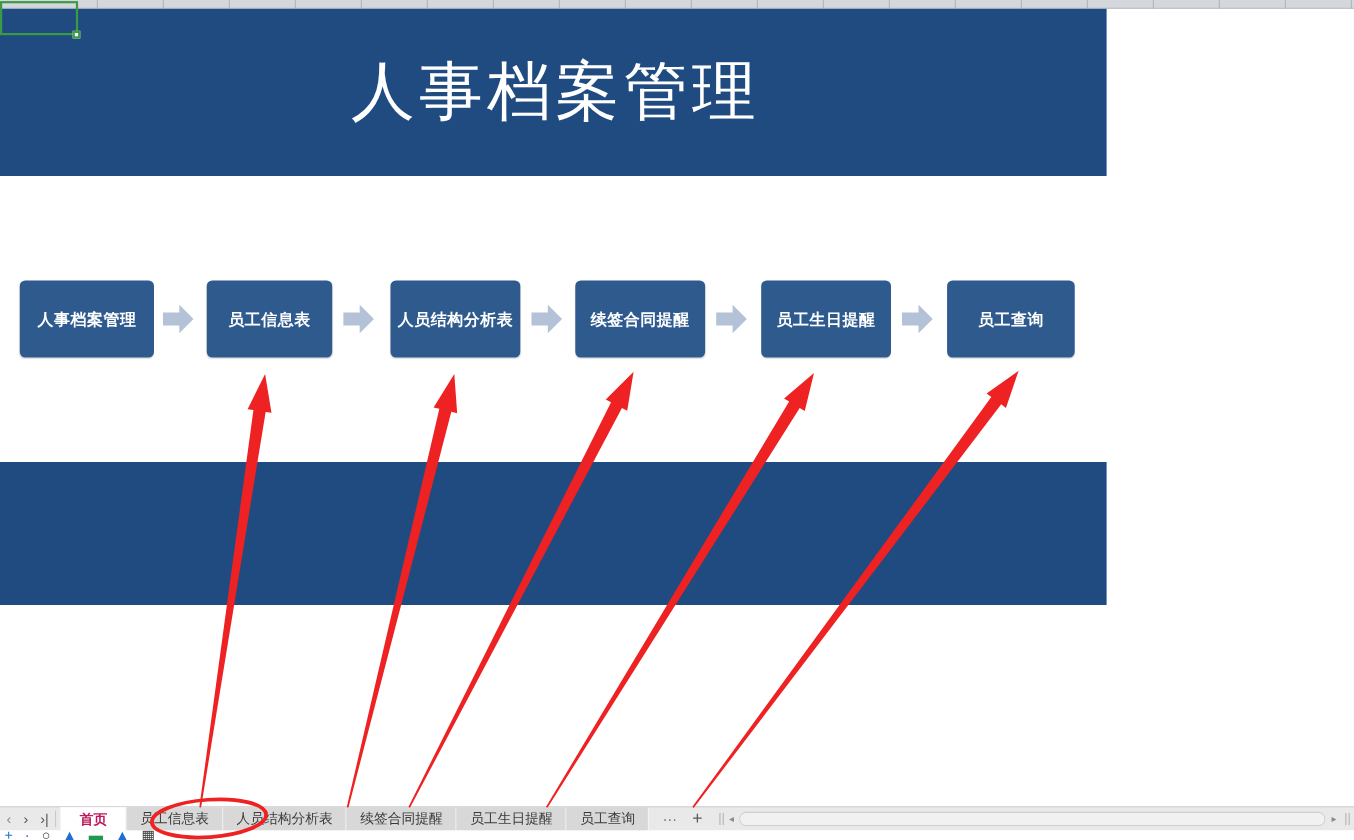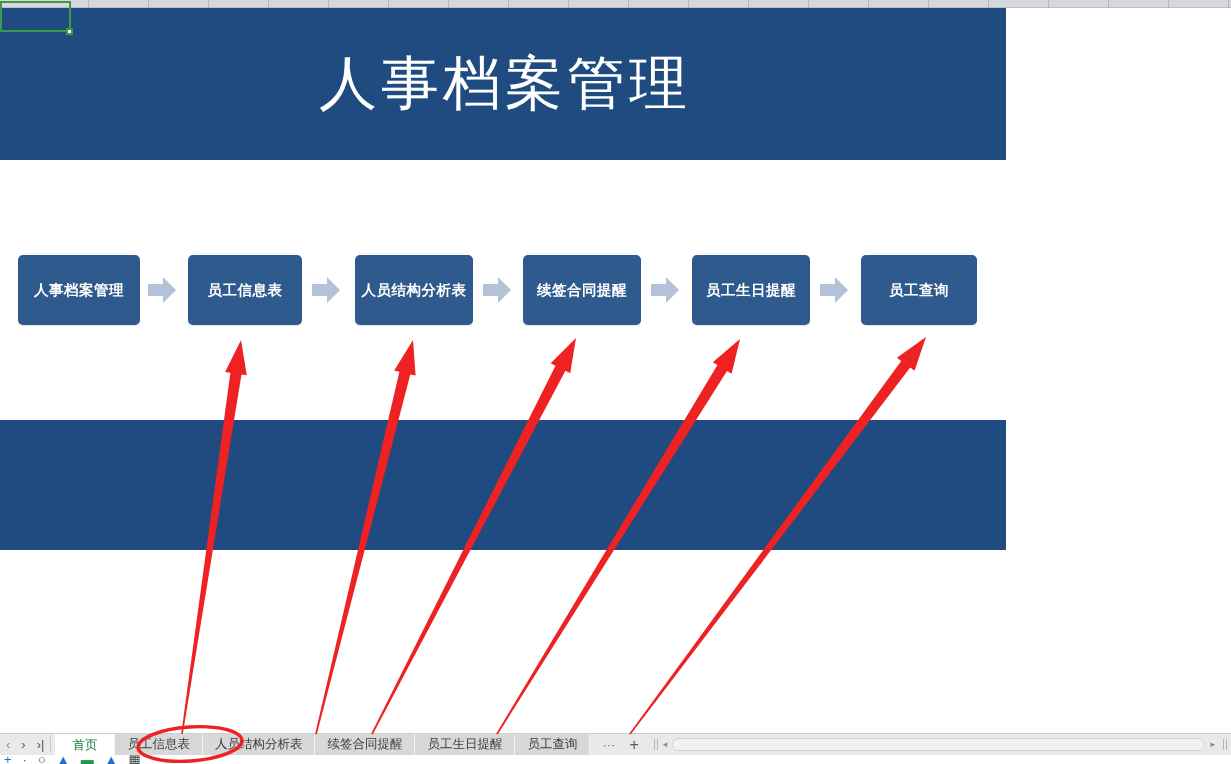--- a/index.html
+++ b/index.html
@@ -78,21 +78,21 @@
   .nav-sep { width:1px; background:#c9c9c9; margin: 3px 4px 3px 2px; }
 
   .tabs { display: flex; align-items: stretch; }
   .tab {
     display: flex; align-items: center; justify-content: center;
     padding: 0 12px; font-size: 12.5px; color: #3a3a3a;
     background: #d8d8d8; border-right: 1px solid #f2f2f2;
     min-width: 60px; white-space: nowrap;
   }
   .tab.active {
-    background: #ffffff; color: #15803d; font-weight: normal;
+    background: #ffffff; color: #be185d; font-weight: bold;
     border-top: 2px solid #ffffff;
   }
   .tab-tools { display:flex; align-items:center; gap: 14px; padding: 0 12px;
                color:#6f6f6f; font-size: 13px; }
   .tab-tools .plus { font-size: 16px; color:#5a5a5a; }
 
   .sb-wrap { flex: 1; display: flex; align-items: center; gap: 5px; padding-right: 4px; }
   .grip { width: 1px; height: 11px; background:#b4b4b4; position: relative; margin: 0 3px; }
   .grip::after { content:""; position:absolute; left:3px; top:0; width:1px; height:11px; background:#b4b4b4; }
   .sb-arrow { color:#8a8a8a; font-size: 9px; line-height:1; }

